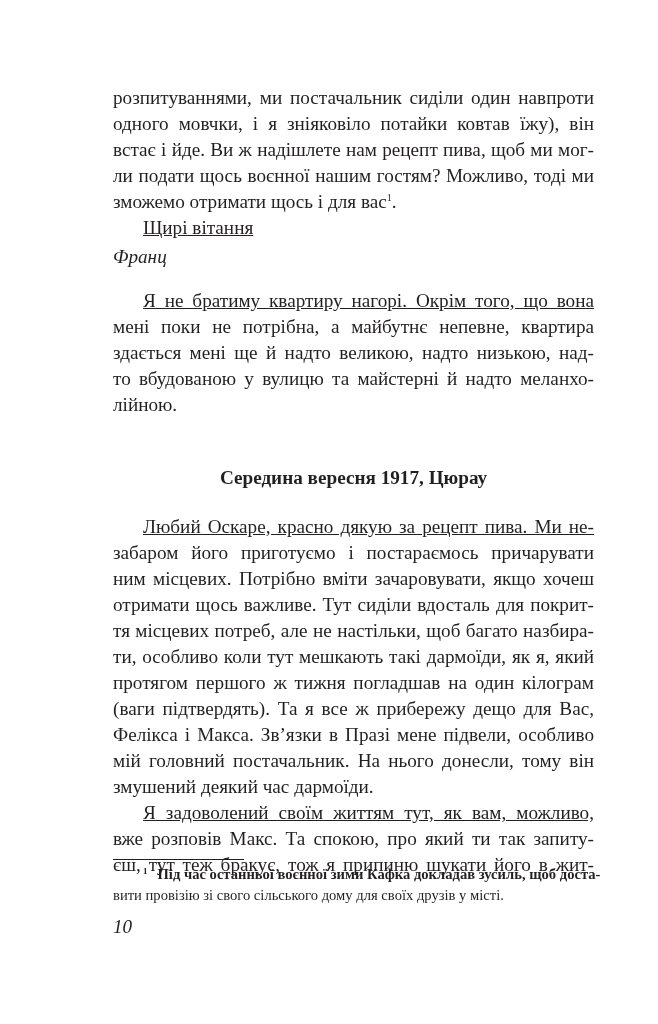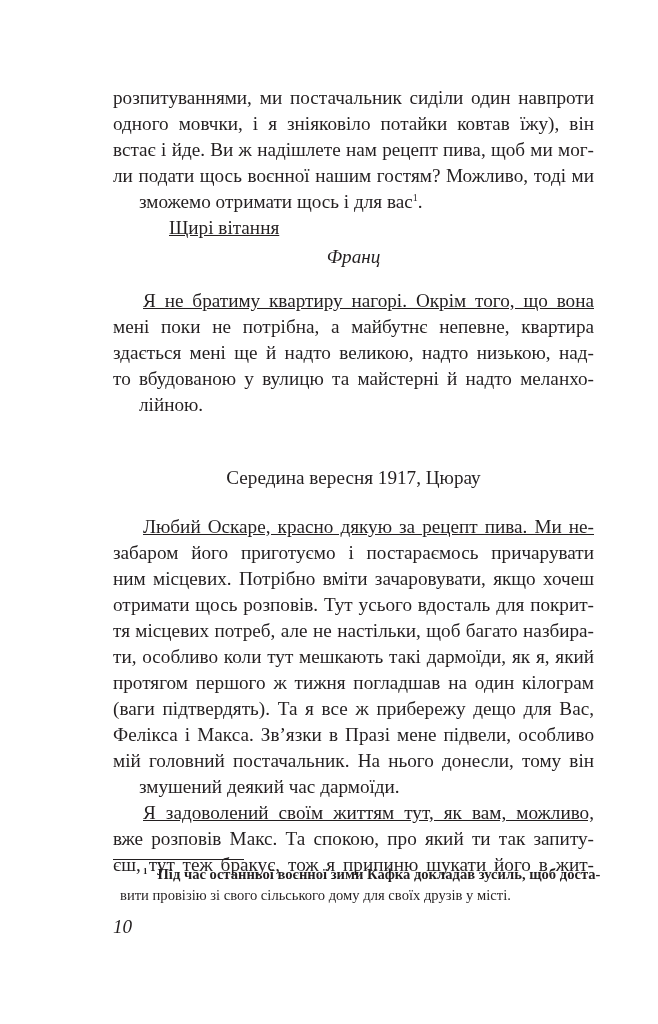--- a/index.html
+++ b/index.html
@@ -26,47 +26,46 @@
       left: 0;
       width: 481px;
       font-size: 19.2px;
       line-height: 24px;
       white-space: nowrap;
       text-align: justify;
       text-align-last: justify;
     }
     .line.last {
       text-align-last: left;
-      margin-left: 26px;
     }
     .line.indent {
       padding-left: 30px;
       width: 451px;
       text-decoration: underline;
     }
     sup {
       font-size: 10px;
       line-height: 0;
       vertical-align: 0.7em;
     }
     .signature {
       position: absolute;
       left: 0;
       width: 481px;
-      text-align: center;
+      text-align: left;
       font-style: italic;
       font-size: 19.2px;
       line-height: 24px;
     }
     .heading {
       position: absolute;
       left: 0;
       width: 481px;
       text-align: center;
-      font-weight: normal;
+      font-weight: bold;
       font-size: 19.2px;
       line-height: 24px;
     }
     .fn-rule {
       position: absolute;
       left: 0;
       width: 131px;
       height: 0;
       border-top: 1px solid #231f20;
     }
@@ -80,21 +79,20 @@
       text-align: justify;
       text-align-last: justify;
     }
     .fn-line.indent {
       padding-left: 30px;
       width: 451px;
       font-weight: bold;
     }
     .fn-line.last {
       text-align-last: left;
-      margin-left: 7px;
     }
     .fn-mark {
       font-size: 9px;
       vertical-align: 0.6em;
       line-height: 0;
       margin-right: 10px;
     }
     .page-number {
       position: absolute;
       left: 0;
@@ -123,21 +121,21 @@
   <div class="line" style="top:315px">мені поки не потрібна, а майбутнє непевне, квартира</div>
   <div class="line" style="top:341px">здається мені ще й надто великою, надто низькою, над-</div>
   <div class="line" style="top:367px">то вбудованою у вулицю та майстерні й надто меланхо-</div>
   <div class="line last" style="top:393px">лійною.</div>
 
   <div class="heading" style="top:466px">Середина вересня 1917, Цюрау</div>
 
   <div class="line indent" style="top:515px">Любий Оскаре, красно дякую за рецепт пива. Ми не-</div>
   <div class="line" style="top:541px">забаром його приготуємо і постараємось причарувати</div>
   <div class="line" style="top:567px">ним місцевих. Потрібно вміти зачаровувати, якщо хочеш</div>
-  <div class="line" style="top:593px">отримати щось розповів. Тут усього вдосталь для покрит-</div>
+  <div class="line" style="top:593px">отримати щось важливе. Тут сиділи вдосталь для покрит-</div>
   <div class="line" style="top:619px">тя місцевих потреб, але не настільки, щоб багато назбира-</div>
   <div class="line" style="top:645px">ти, особливо коли тут мешкають такі дармоїди, як я, який</div>
   <div class="line" style="top:671px">протягом першого ж тижня погладшав на один кілограм</div>
   <div class="line" style="top:697px">(ваги підтвердять). Та я все ж прибережу дещо для Вас,</div>
   <div class="line" style="top:723px">Фелікса і Макса. Зв’язки в Празі мене підвели, особливо</div>
   <div class="line" style="top:749px">мій головний постачальник. На нього донесли, тому він</div>
   <div class="line last" style="top:775px">змушений деякий час дармоїди.</div>
 
   <div class="line indent" style="top:801px">Я задоволений своїм життям тут, як вам, можливо,</div>
   <div class="line" style="top:827px">вже розповів Макс. Та спокою, про який ти так запиту-</div>

